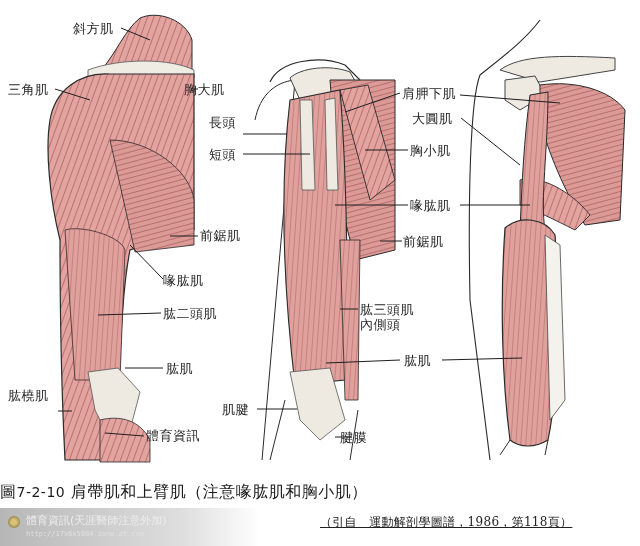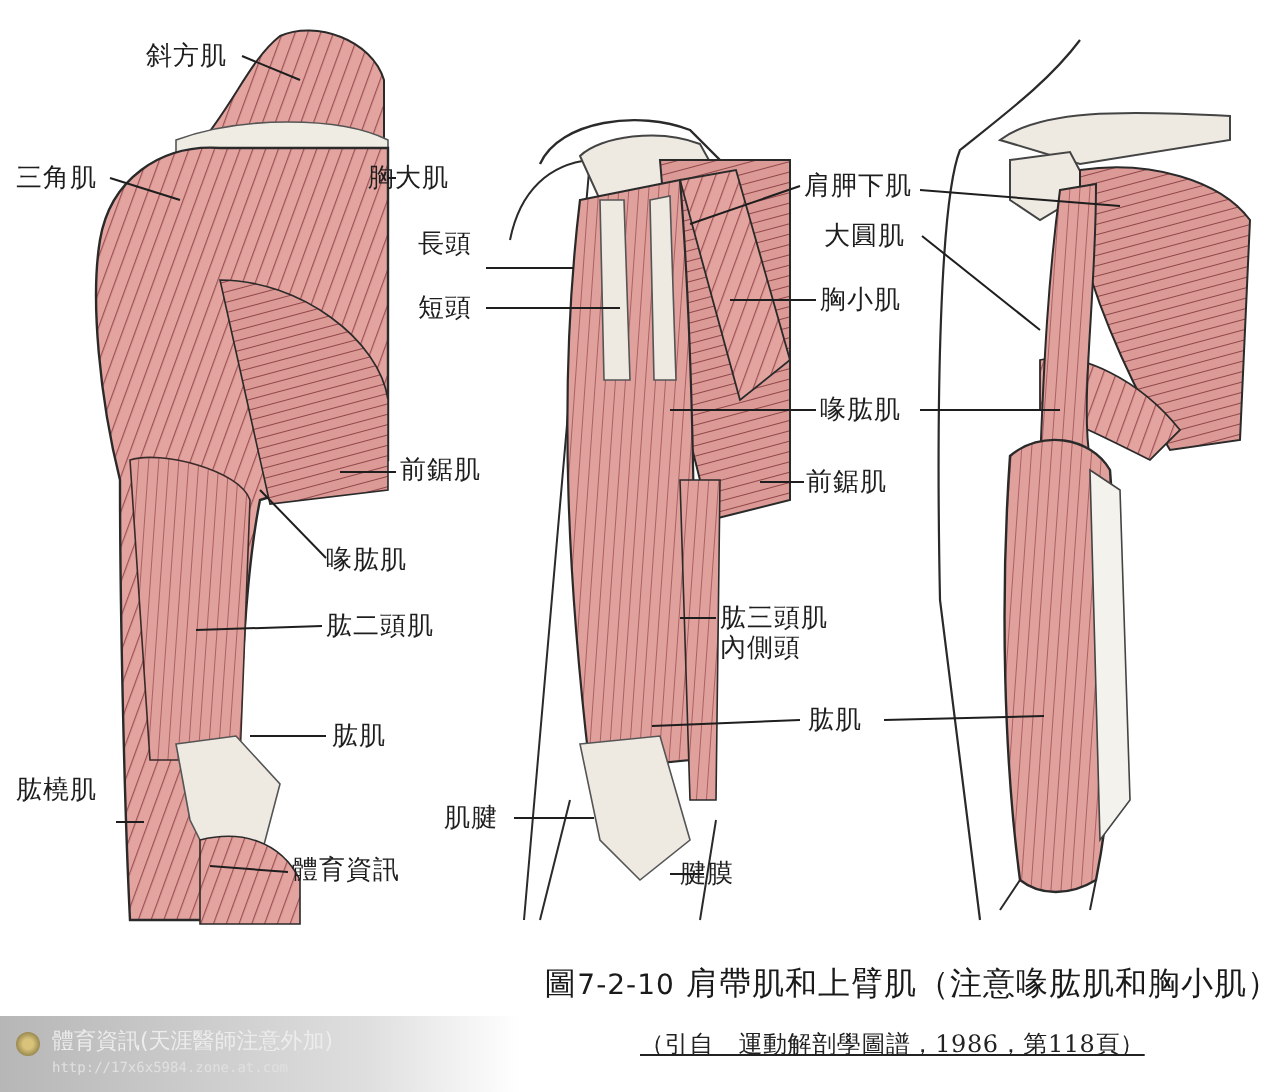--- a/index.html
+++ b/index.html
@@ -10,21 +10,21 @@
       color: #222;
     }
     .figure { position: absolute; left: 0; top: 0; width: 512px; height: 470px; }
     .figure svg { position: absolute; left: 0; top: 0; }
     .label {
       position: absolute; font-size: 13px; line-height: 15px; color: #1e1e1e;
       white-space: nowrap; letter-spacing: 0.5px;
     }
     .label.two { line-height: 15px; white-space: pre-line; }
     .caption {
-      position: absolute; left: 0; width: 640px; top: 482px; text-align: right;
+      position: absolute; left: 0; width: 640px; top: 482px; text-align: left;
       font-size: 16px; color: #1a1a1a; letter-spacing: 0.5px;
     }
     .caption .num { font-family: "DejaVu Sans", sans-serif; font-size: 14px; }
     .source {
       position: absolute; left: 320px; top: 514px; font-size: 12px; color: #222;
       letter-spacing: 0.3px;
       text-decoration: underline;
     }
     .watermark {
       position: absolute; left: 0; top: 508px; width: 260px; height: 38px;

